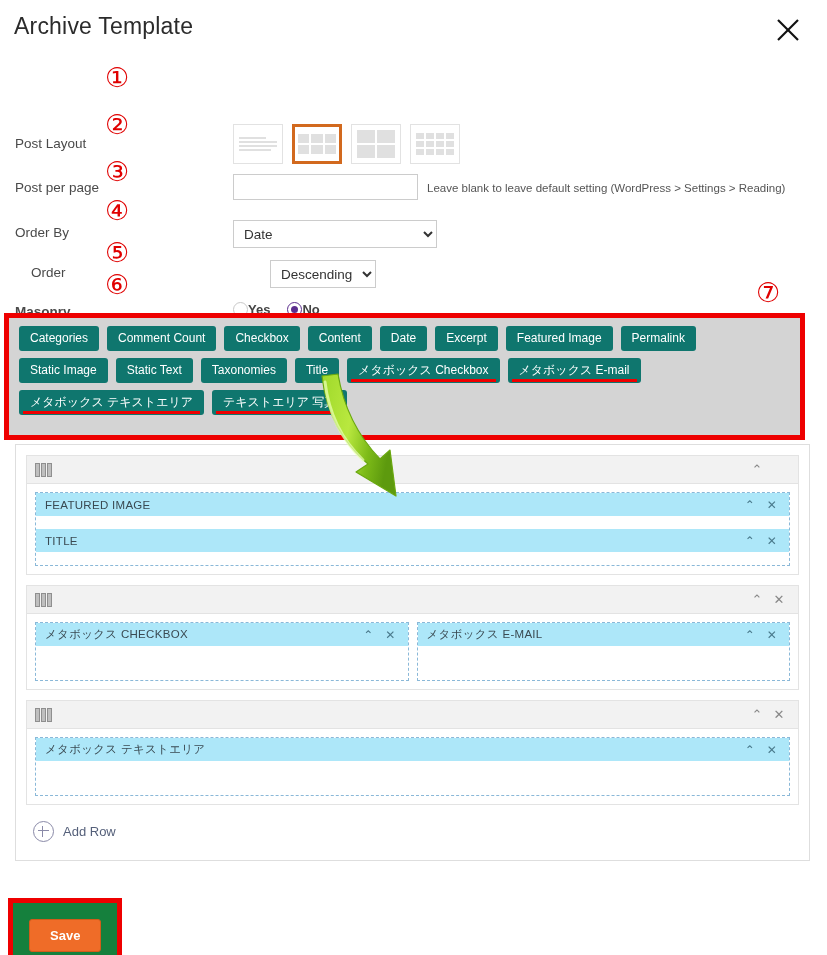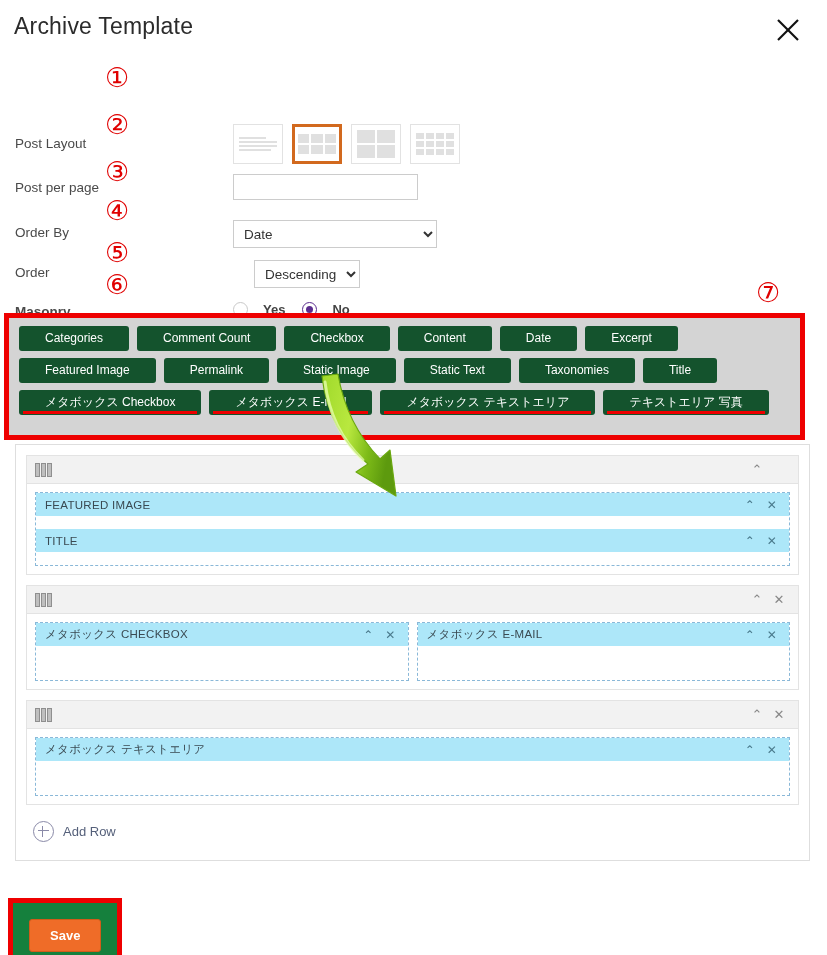--- a/index.html
+++ b/index.html
@@ -100,21 +100,21 @@
     font-size: 13.5px;
     color: #333;
     padding: 0 6px;
     font-family: "Liberation Sans", sans-serif;
     box-sizing: border-box;
   }
   select.wide { width: 204px; }
   select.narrow { width: 106px; }
 
   .radios { display: flex; align-items: center; gap: 17px; }
-  .radio-wrap { display:flex; align-items:center; gap:15px; cursor:pointer; }
+  .radio-wrap { display:flex; align-items:center; gap:0; cursor:pointer; }
   .rb {
     width: 15px; height: 15px;
     border-radius: 50%;
     border: 1px solid #c9c9c9;
     background: #fff;
     box-sizing: border-box;
     position: relative;
   }
   .rb.on { border: 1px solid #5b2d8e; }
   .rb.on::after {
@@ -135,24 +135,24 @@
     border: 5px solid #ee0000;
   }
   .tags-inner {
     padding: 8px 10px;
     display: flex;
     flex-wrap: wrap;
     gap: 7px 8px;
     align-content: flex-start;
   }
   .tag {
-    background: #14532d;
+    background: #0f766e;
     color: #fff;
     font-size: 12px;
-    padding: 6px 26px 7px;
+    padding: 6px 11px 7px;
     border-radius: 3px;
     cursor: pointer;
     white-space: nowrap;
     line-height: 1;
     position: relative;
   }
   .tag.ul::after {
     content: '';
     position: absolute;
     left: 4px; right: 4px; bottom: 1px;
@@ -351,30 +351,31 @@
         </div>
       </div>
     </div>
   </div>
 
   <div class="frow" style="top:118px; height:30px;">
     <div class="flabel" style="top:6px;">Post per page</div>
     <div class="fctl" style="top:0;">
       <input class="txt" type="text" placeholder="" style="">
     </div>
+    <div class="hint" style="top:8px;">Leave blank to leave default setting (WordPress &gt; Settings &gt; Reading)</div>
   </div>
 
   <div class="frow" style="top:164px; height:28px;">
     <div class="flabel" style="top:5px;">Order By</div>
     <div class="fctl" style="top:0;">
       <select class="sel-ctl wide"><option value="Date">Date</option><option value="Title">Title</option><option value="Menu Order">Menu Order</option><option value="Random">Random</option><option value="Comment Count">Comment Count</option><option value="Author">Author</option><option value="ID">ID</option><option value="Modified">Modified</option></select>
     </div>
   </div>
 
-  <div class="frow" style="top:204px; height:28px;">
+  <div class="frow" style="top:204px; height:28px;margin-left:16px;">
     <div class="flabel" style="top:5px;">Order</div>
     <div class="fctl" style="top:0;padding-left:21px;">
       <select class="sel-ctl narrow"><option value="Descending">Descending</option><option value="Ascending">Ascending</option></select>
     </div>
   </div>
 
   <div class="frow" style="top:246px; height:20px;font-weight:bold;">
     <div class="flabel" style="top:2px;">Masonry</div>
     <div class="fctl" style="top:0;">
       <div class="radios">

